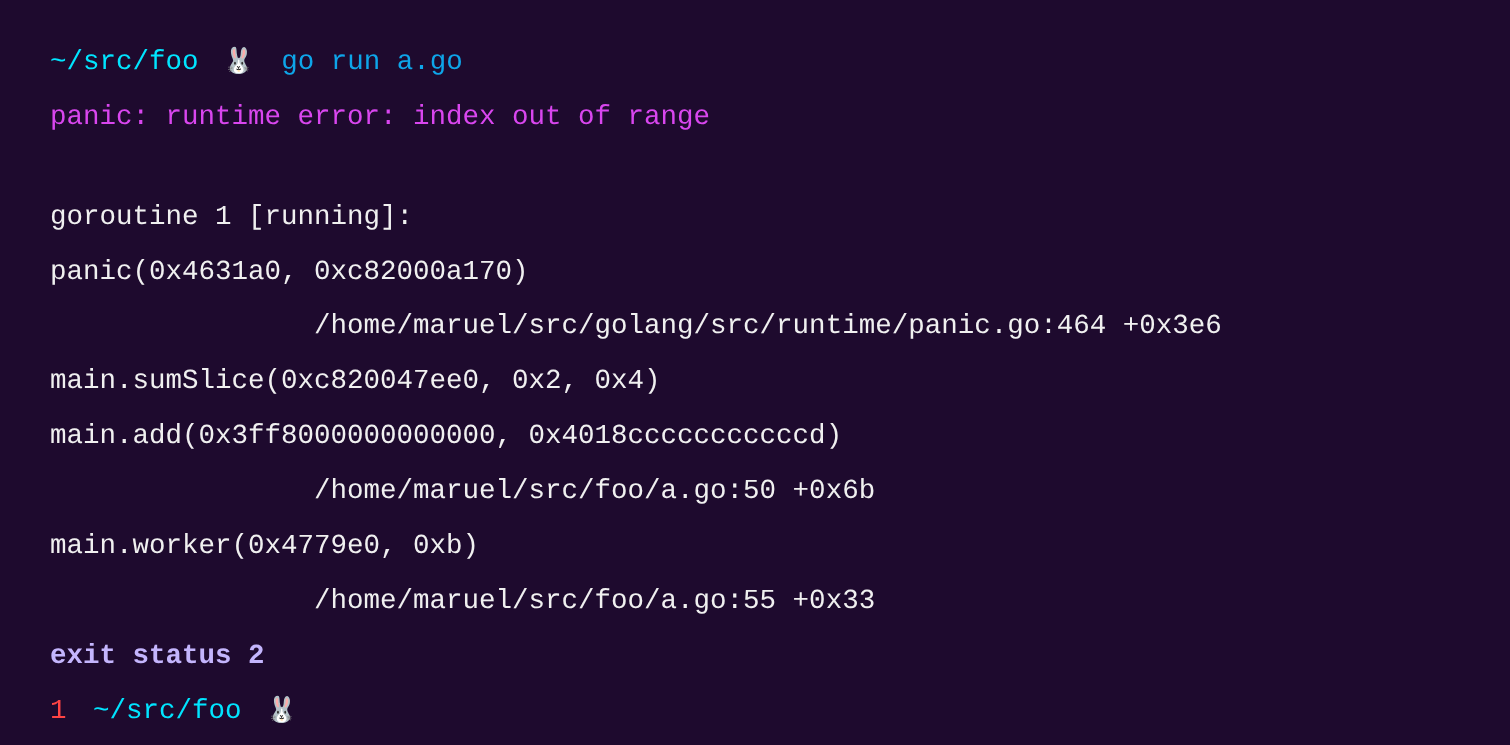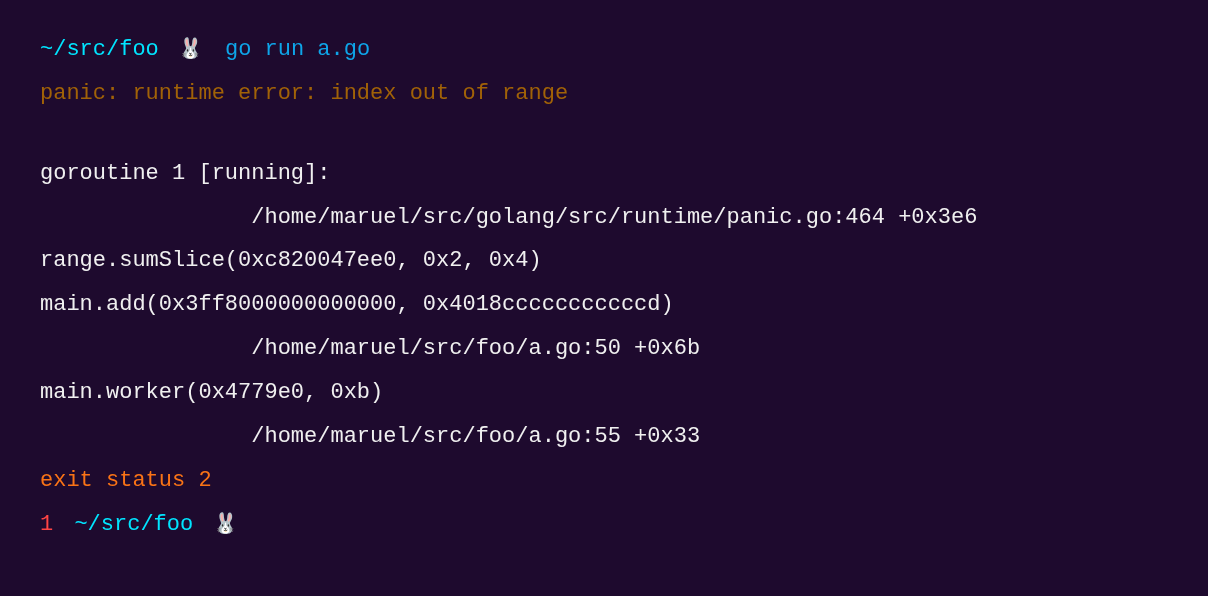--- a/index.html
+++ b/index.html
@@ -38,25 +38,26 @@
     .prompt-rabbit {
       color: #00e5ff;
       font-size: 20px;
     }
 
     .prompt-command {
       color: #0ea5e9;
     }
 
     .error-line {
-      color: #a16207;
+      color: #d946ef;
     }
 
     .exit-line {
-      color: #f97316;
+      color: #c4b5fd;
+      font-weight: bold;
     }
 
     .prompt-line {
       display: flex;
       align-items: baseline;
       white-space: pre;
       margin-top: 2px;
     }
 
     .prompt-num {
@@ -83,27 +84,30 @@
   <div class="line error-line">
     <span>panic: runtime error: index out of range</span>
   </div>
 
   <div class="blank-line"></div>
 
   <div class="line">
     <span>goroutine 1 [running]:</span>
   </div>
 
+  <div class="line">
+    <span>panic(0x4631a0, 0xc82000a170)</span>
+  </div>
 
   <div class="line">
     <span>		/home/maruel/src/golang/src/runtime/panic.go:464 +0x3e6</span>
   </div>
 
   <div class="line">
-    <span>range.sumSlice(0xc820047ee0, 0x2, 0x4)</span>
+    <span>main.sumSlice(0xc820047ee0, 0x2, 0x4)</span>
   </div>
 
 
   <div class="line">
     <span>main.add(0x3ff8000000000000, 0x4018cccccccccccd)</span>
   </div>
 
   <div class="line">
     <span>		/home/maruel/src/foo/a.go:50 +0x6b</span>
   </div>

